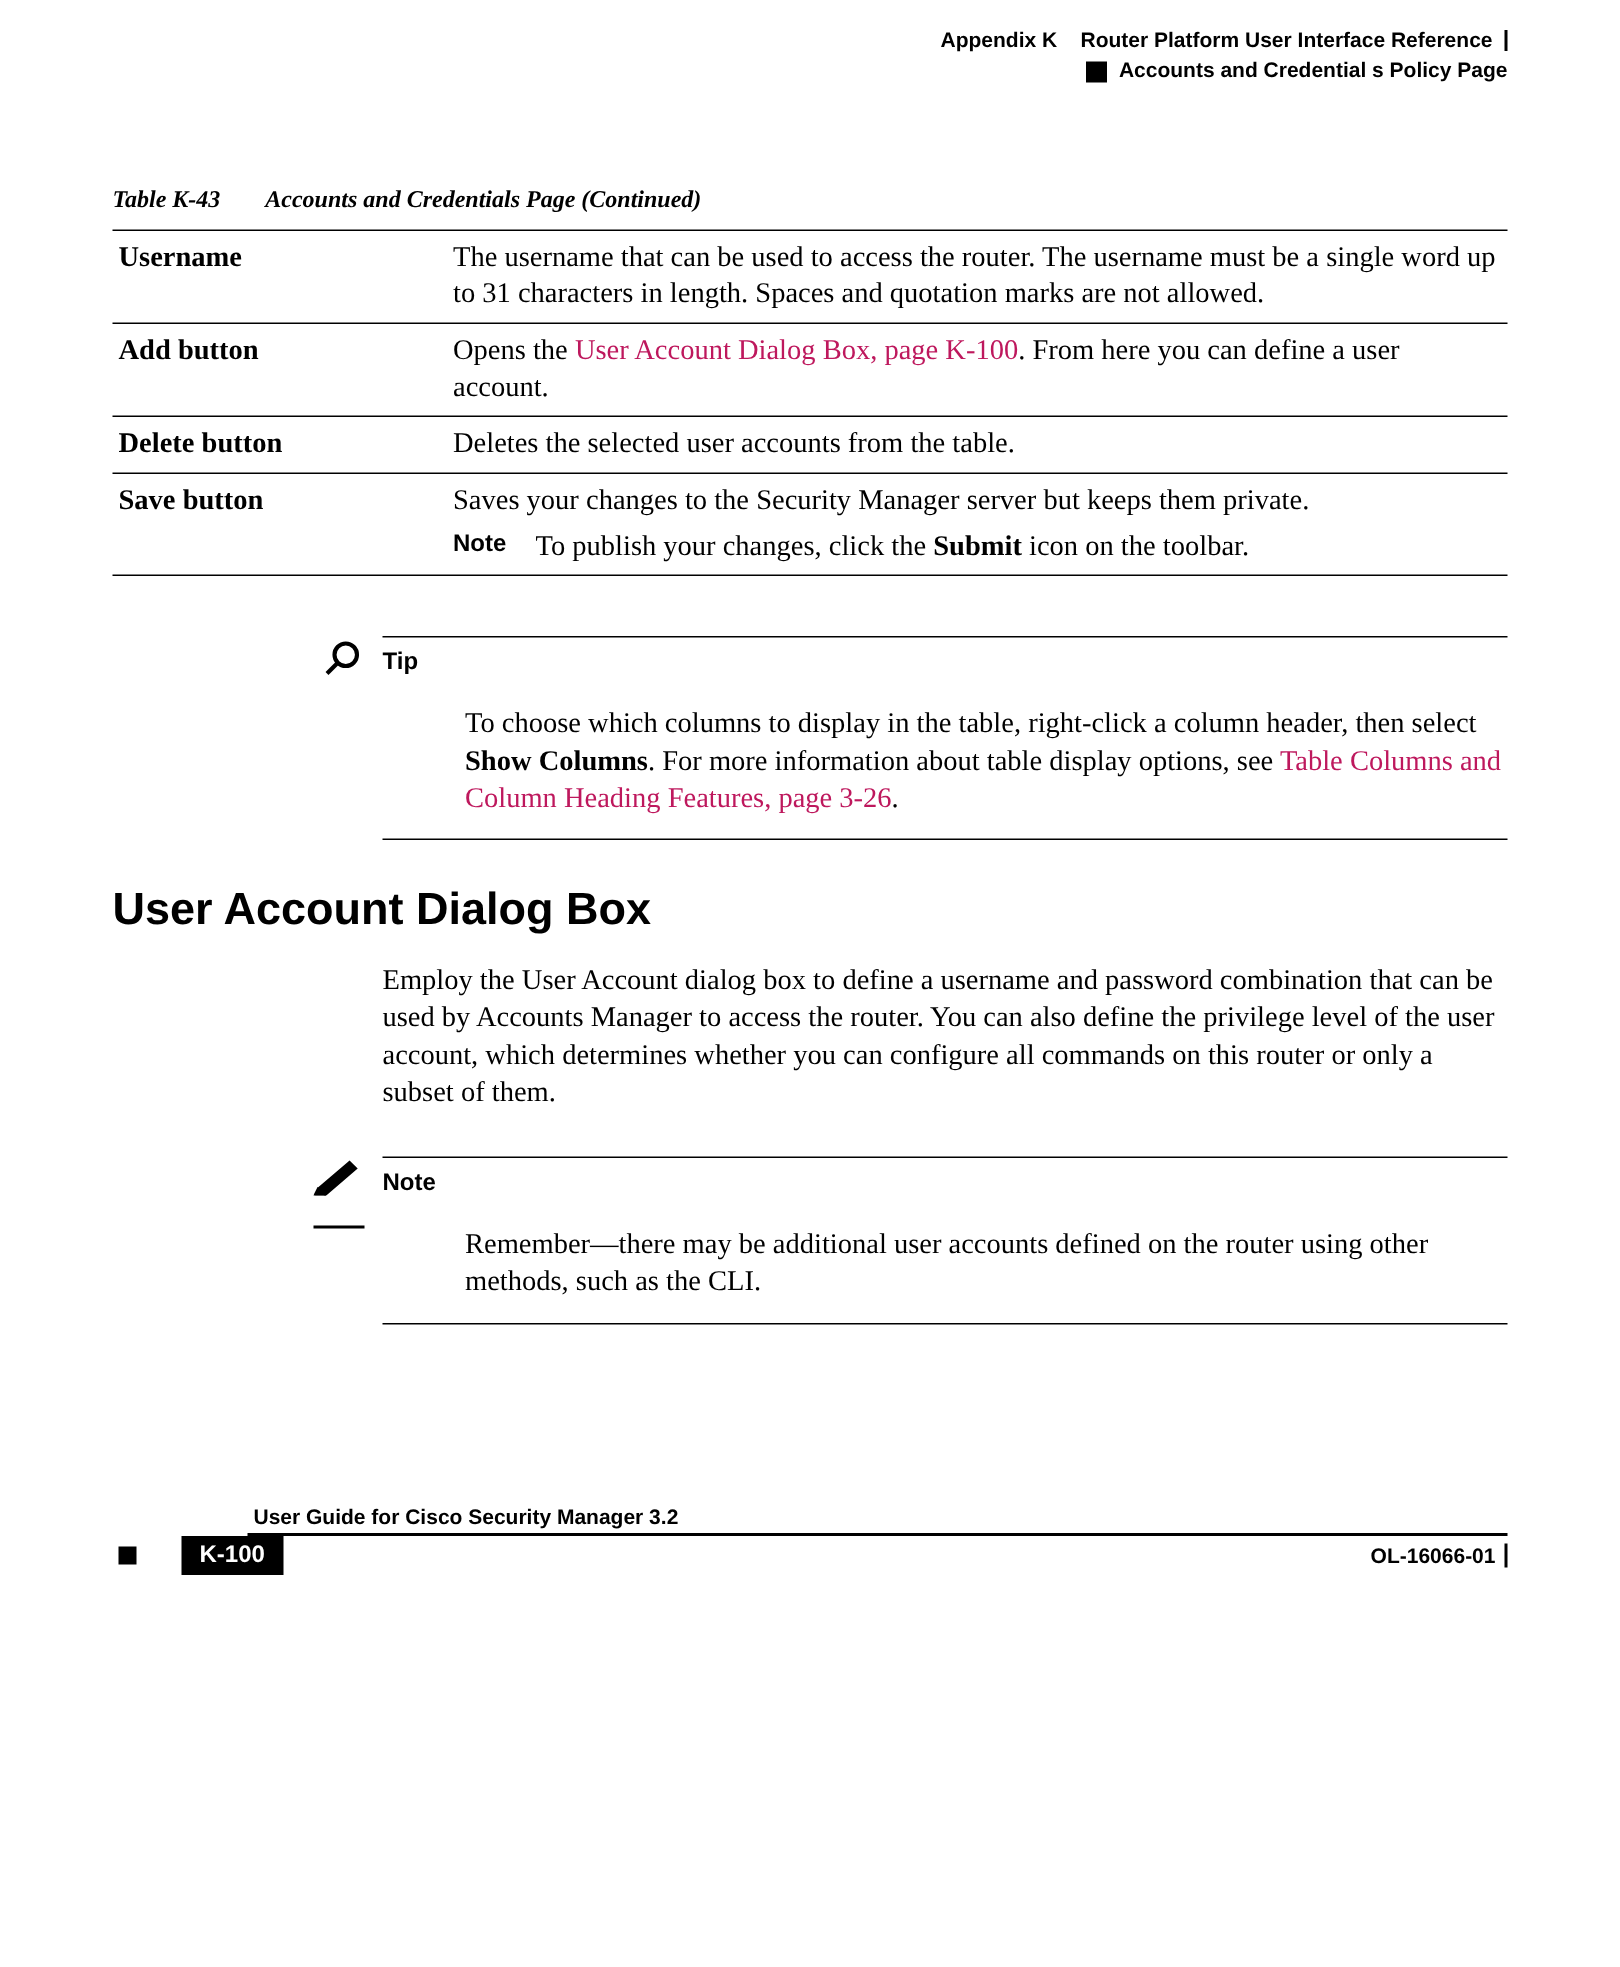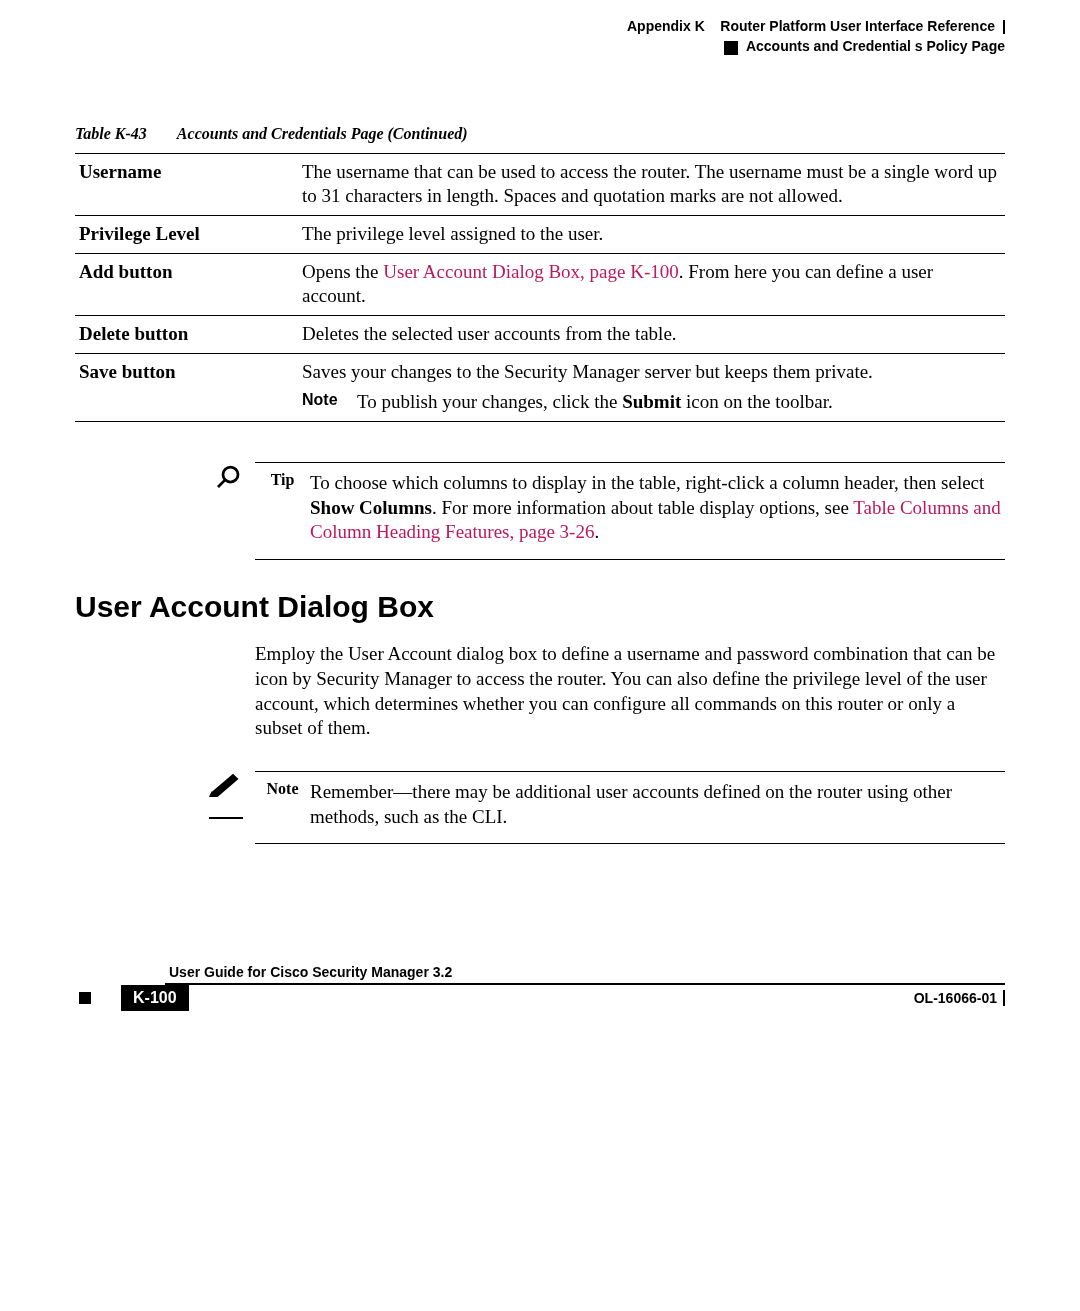--- a/index.html
+++ b/index.html
@@ -67,22 +67,22 @@
   .callout .icon-col {
     width: 180px; flex:0 0 180px;
     text-align: right;
     padding-right: 12px;
     box-sizing:border-box;
   }
   .callout .body-col { flex:1; }
   .callout .rule { border-top:1px solid #000; height:0; }
   .callout .rule-bot { border-top:1px solid #000; height:0; margin-top:14px;}
   .callout .row2 { display:flex; margin-top:8px;}
-  .callout .row2 .lbl { width:55px; flex:0 0 55px; font-family: Liberation Serif, serif; font-weight:bold; font-size:16px;text-align:center;}
-  .callout .row2 .txt { flex:1; line-height:1.3;}
+  .callout .row2 .lbl { width:55px; flex:0 0 55px; font-family: Liberation Sans, sans-serif; font-weight:bold; font-size:16px;}
+  .callout .row2 .txt { flex:1; line-height:1.3;margin-top:38px;}
   .tip-icon svg { width:30px; height:30px; }
   .note-icon svg { width:34px; height:26px; }
   h2.section {
     font-family: Arial, Helvetica, sans-serif;
     font-weight: bold;
     font-size: 30px;
     margin: 20px 0 18px 0;
   }
   .body-para {
     margin-left: 180px;
@@ -128,24 +128,20 @@
 
   <div class="table-caption">
     <span class="tn">Table K-43</span><span>Accounts and Credentials Page (Continued)</span>
   </div>
 
   <table class="ref">
     <tbody>
         <tr>
       <td class="c1">Username</td>
       <td>The username that can be used to access the router. The username must be a single word up to 31 characters in length. Spaces and quotation marks are not allowed.</td>
-    </tr>
-    <tr>
-      <td class="c1">Privilege Level</td>
-      <td>The privilege level assigned to the user.</td>
     </tr>
     <tr>
       <td class="c1">Add button</td>
       <td><span>Opens the </span><a class="link">User Account Dialog Box, page K-100</a><span>. From here you can define a user account.</span></td>
     </tr>
     <tr>
       <td class="c1">Delete button</td>
       <td>Deletes the selected user accounts from the table.</td>
     </tr>
     <tr>
@@ -175,21 +171,21 @@
       <div class="row2">
         <div class="lbl">Tip</div>
         <div class="txt"><span>To choose which columns to display in the table, right-click a column header, then select </span><b>Show Columns</b><span>. For more information about table display options, see </span><a class="link">Table Columns and Column Heading Features, page 3-26</a><span>.</span></div>
       </div>
       <div class="rule-bot"></div>
     </div>
   </div>
 
   <h2 class="section">User Account Dialog Box</h2>
 
-  <div class="body-para">Employ the User Account dialog box to define a username and password combination that can be icon by Security Manager to access the router. You can also define the privilege level of the user account, which determines whether you can configure all commands on this router or only a subset of them.</div>
+  <div class="body-para">Employ the User Account dialog box to define a username and password combination that can be used by Accounts Manager to access the router. You can also define the privilege level of the user account, which determines whether you can configure all commands on this router or only a subset of them.</div>
 
   <div class="callout">
     <div class="icon-col">
       <span class="note-icon">
         <svg viewBox="0 0 34 26" fill="none" stroke="#000" stroke-width="2">
             <path d="M3 22 L24 4 L28 8 L7 26" fill="#000"></path>
             <path d="M3 22 L1 26 L7 26 Z" fill="#000"></path>
           </svg>
       </span><br>
       <span class="icon-underline"></span>

